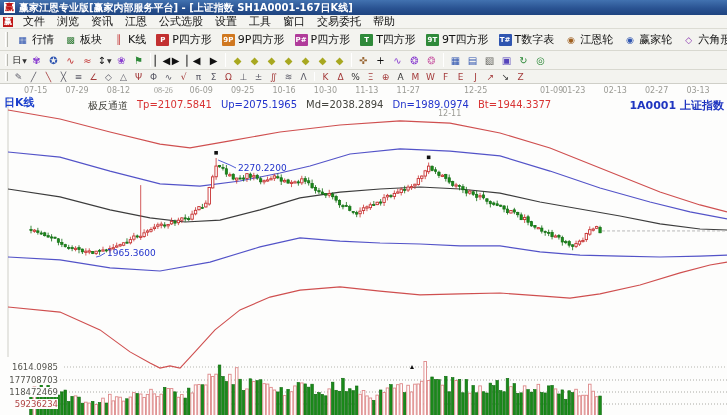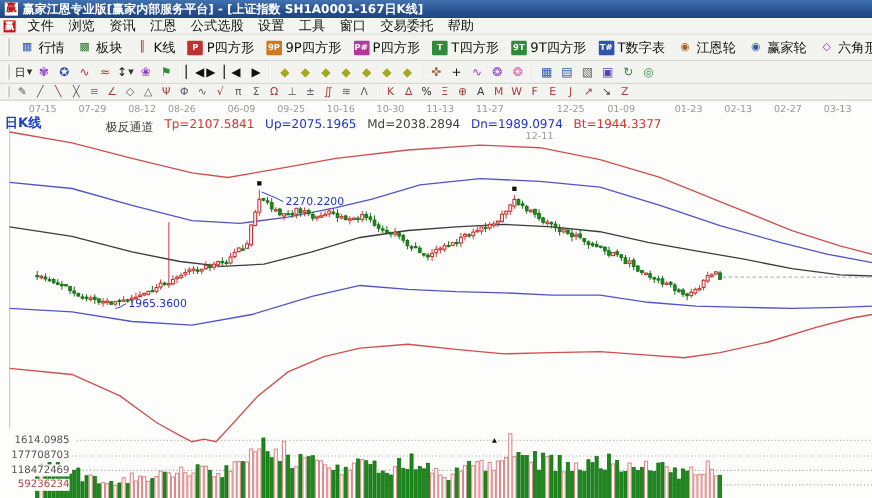--- a/index.html
+++ b/index.html
@@ -700,44 +700,45 @@
         <path d="M410,369 L414,369 L412,365 Z" fill="#111111"></path>
         <polyline points="218.112,160.01813553929372 230,165 236,168" fill="none" stroke="#2233cc" stroke-width="0.8"></polyline>
         <text x="238" y="171" fill="#2233cc" font-size="9px">2270.2200</text>
         <polyline points="96.132,257.0146356983774 100,256 105,253" fill="none" stroke="#2233cc" stroke-width="0.8"></polyline>
         <text x="107" y="256" fill="#2233cc" font-size="9px">1965.3600</text>
       </svg>
     <div id="dates">
         <span class="dt" style="left: 24px;">07-15</span>
         <span class="dt" style="left: 65.4px;">07-29</span>
         <span class="dt" style="left: 106.8px;">08-12</span>
-        <span class="dt" style="left: 140px;">08-26</span>
+        <span class="dt" style="left: 154px; font-family: Liberation Serif, serif;">08-26</span>
         <span class="dt" style="left: 189.6px;">06-09</span>
         <span class="dt" style="left: 231px;">09-25</span>
         <span class="dt" style="left: 272.4px;">10-16</span>
         <span class="dt" style="left: 313.8px;">10-30</span>
         <span class="dt" style="left: 355.2px;">11-13</span>
         <span class="dt" style="left: 396.6px;">11-27</span>
         <span class="dt" style="left: 438px; margin-top: 23px;">12-11</span>
         <span class="dt" style="left: 464px;">12-25</span>
-        <span class="dt" style="left: 506px;">01-09</span>
+        <span class="dt" style="left: 540px;">01-09</span>
         <span class="dt" style="left: 562.2px;">01-23</span>
         <span class="dt" style="left: 603.6px;">02-13</span>
         <span class="dt" style="left: 645px;">02-27</span>
         <span class="dt" style="left: 686.4px;">03-13</span>
       </div>
     <div id="pane-label">日K线</div>
     <div id="ind-row">
       <span id="ind-name" style="color:#44443e;">极反通道</span>
     <span style="color: rgb(216, 51, 51);">Tp=2107.5841</span>
         <span style="color: rgb(34, 51, 204);">Up=2075.1965</span>
         <span style="color: rgb(68, 68, 62);">Md=2038.2894</span>
         <span style="color: rgb(34, 51, 204);">Dn=1989.0974</span>
         <span style="color: rgb(216, 51, 51);">Bt=1944.3377</span>
       </div>
+    <div id="sym-label">1A0001 上证指数</div>
     <div id="vol-labels">
         <div class="vlab" style="left: 2px; top: 278px; color: rgb(85, 85, 79);">1614.0985</div>
         <div class="vlab" style="left: 2px; top: 291px; color: rgb(85, 85, 79);">177708703</div>
         <div class="vlab" style="left: 2px; top: 303px; color: rgb(85, 85, 79);">118472469</div>
         <div class="vlab" style="left: 2px; top: 315px; color: rgb(176, 69, 69);">59236234</div>
       </div>
   </div>
 </div>
 
 </body></html>

